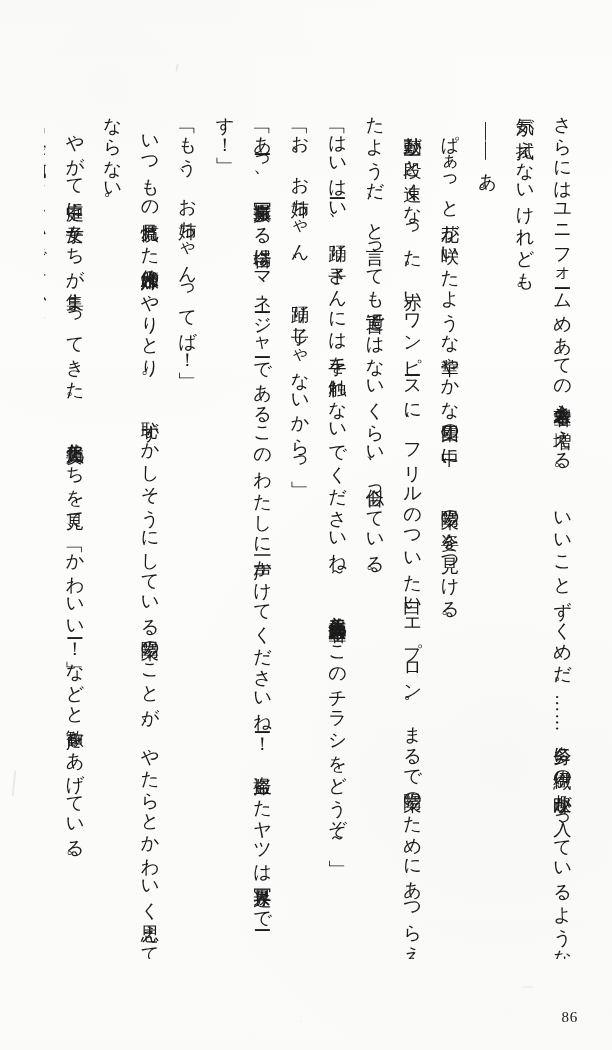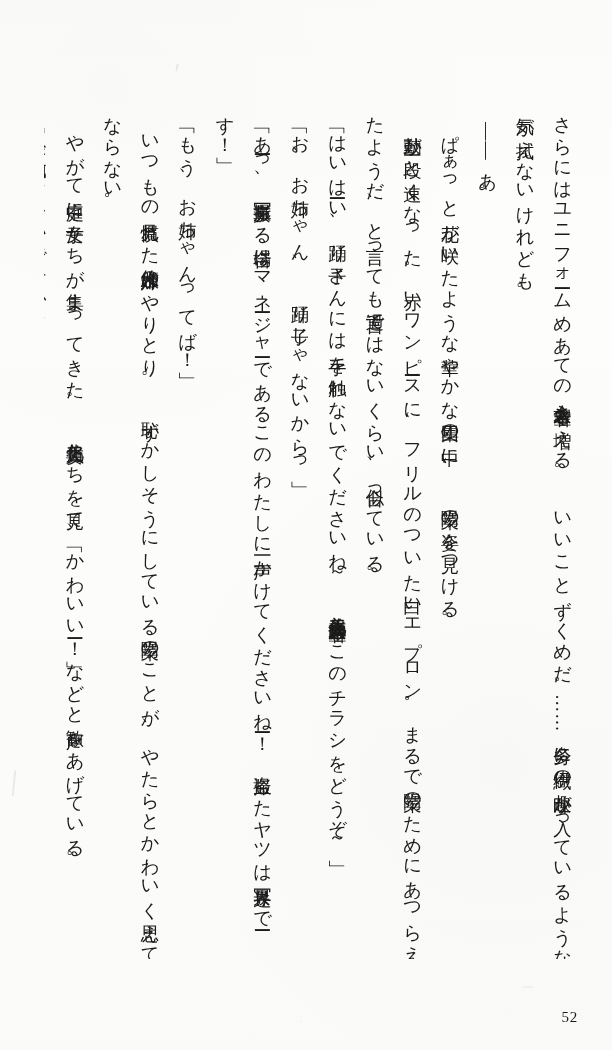--- a/index.html
+++ b/index.html
@@ -99,15 +99,15 @@
     <p class="para indent">鼓動が一段と速くなった。赤いワンピースに、フリルのついた白いエプロン。まるで陽菜のためにあつらえたようだ、と言っても過言ではないくらい、似合っている。</p>
     <p class="para indent">「はいはーい、踊り子さんには手を触れないでくださいね～　美化委員入会希望者はこのチラシをどうぞ～」</p>
     <p class="para indent">「お、お姉ちゃん、　踊り子じゃないからっ」</p>
     <p class="para indent">「あーっ、写真撮影する場合はマネージャーであるこのわたしに一声かけてくださいねー！　盗撮したヤツは冥界送りでーす！」</p>
     <p class="para indent">「もう、お姉ちゃんってば！」</p>
     <p class="para indent">いつもの見慣れた悠木姉妹のやりとり。　恥ずかしそうにしている陽菜のことが、やたらとかわいく思えてならない。</p>
     <p class="para indent">やがて中庭に女子たちが集まってきた。　美化委員たちを見て、「かわいいー！」などと歓声をあげている。</p>
     <p class="para indent">「会長、大成功じゃないですか」</p>
   </div>
 
-  <div class="page-number">52</div>
+  <div class="page-number">86</div>
 
 </div>
 
 </body></html>

